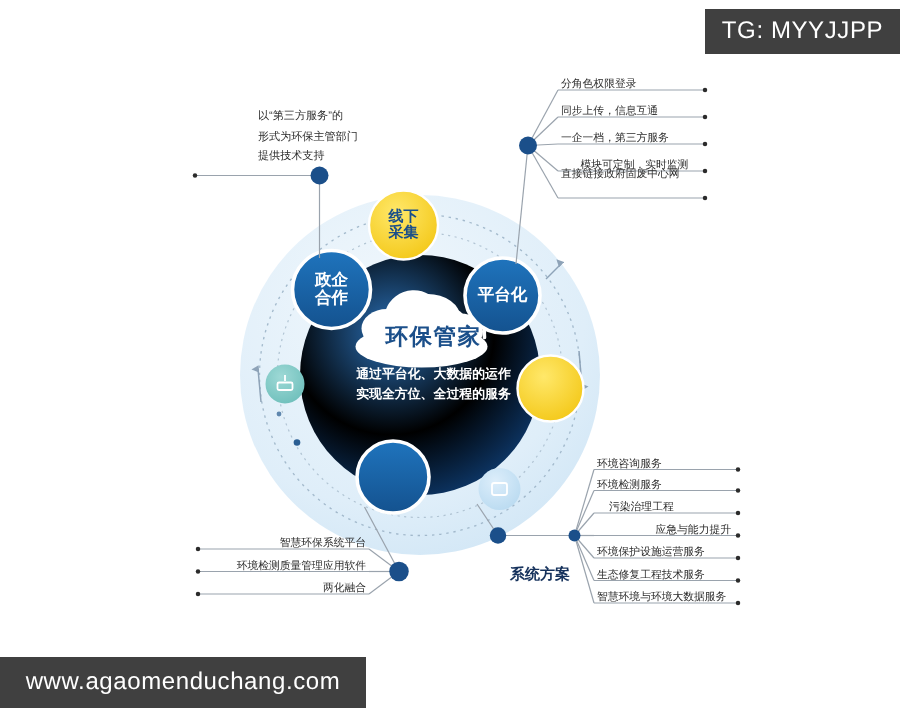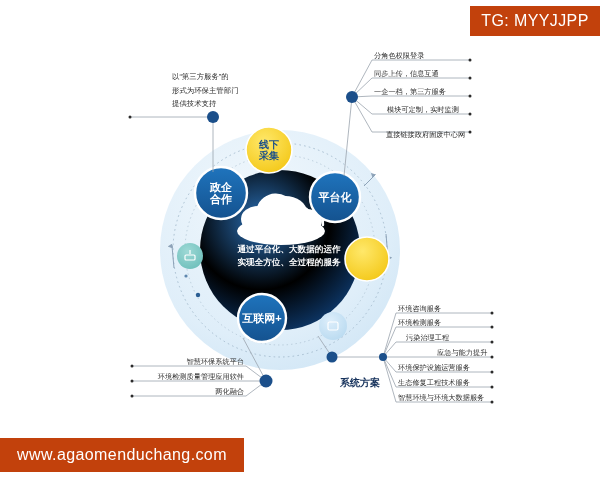--- a/index.html
+++ b/index.html
@@ -7,21 +7,21 @@
     width:600px;height:480px;
     background:#ffffff;
     font-family:"Liberation Sans","DejaVu Sans",sans-serif;
     position:relative;overflow:hidden;
   }
   #stage{position:absolute;left:0;top:0;width:600px;height:480px;}
   svg.layer{position:absolute;left:0;top:0;width:600px;height:480px;}
 
   
   .wm{
-    position:absolute;background:#c2410c;color:#ffffff;
+    position:absolute;background:#404040;color:#ffffff;
     display:flex;align-items:center;justify-content:center;
     letter-spacing:.4px;
   }
   #wm-tag{right:0;top:6px;width:130px;height:30px;font-size:16px;}
   #wm-url{left:0;bottom:8px;width:244px;height:34px;font-size:16px;}
 
   
   .lbl{
     position:absolute;color:#2b2b2b;font-size:7.2px;
     white-space:nowrap;line-height:1.1;
@@ -223,51 +223,49 @@
 
     <g fill="#1b4f8a">
       <circle cx="213" cy="117" r="6"></circle>
       <circle cx="352" cy="97" r="6"></circle>
       <circle cx="266" cy="381" r="6.5"></circle>
       <circle cx="332" cy="357" r="5.5"></circle>
       <circle cx="383" cy="357" r="4"></circle>
     </g>
   </svg>
 
+  <div id="cloud-title">环保管家</div>
   <div id="cloud-desc">
     <div>通过平台化、大数据的运作</div>
     <div>实现全方位、全过程的服务</div>
   </div>
 
   <div class="node-txt node-blue" id="c-zhengqi">
     <span>政企</span>
     <span>合作</span>
   </div>
   <div class="node-txt node-blue" id="c-pingtai">
     <span>平台化</span>
-  </div>
-  <div class="node-txt node-blue" id="c-hulian">
-    <span>互联网+</span>
   </div>
   <div class="node-txt node-yellow" id="c-xianxia">
     <span>线下</span>
     <span>采集</span>
   </div>
 
   <div id="para-3rd">
     <div>以“第三方服务”的</div>
     <div>形式为环保主管部门</div>
     <div>提供技术支持</div>
   </div>
 
   <div class="lbl r" style="left:374px;top:52px;">分角色权限登录</div>
   <div class="lbl r" style="left:374px;top:70px;">同步上传，信息互通</div>
   <div class="lbl r" style="left:374px;top:88px;">一企一档，第三方服务</div>
   <div class="lbl r" style="left:387px;top:106px;">模块可定制，实时监测</div>
-  <div class="lbl r" style="left:374px;top:131px;margin-left:12px;">直接链接政府固废中心网</div>
+  <div class="lbl r" style="left:374px;top:112px;">直接链接政府固废中心网</div>
 
   <div class="lbl" style="left:244px;top:358px;transform:translateX(-100%);">智慧环保系统平台</div>
   <div class="lbl" style="left:244px;top:373px;transform:translateX(-100%);">环境检测质量管理应用软件</div>
   <div class="lbl" style="left:244px;top:388px;transform:translateX(-100%);">两化融合</div>
 
   <div id="sysplan">系统方案</div>
 
   <div class="lbl r" style="left:398px;top:305px;">环境咨询服务</div>
   <div class="lbl r" style="left:398px;top:319px;">环境检测服务</div>
   <div class="lbl r" style="left:406px;top:334px;">污染治理工程</div>

